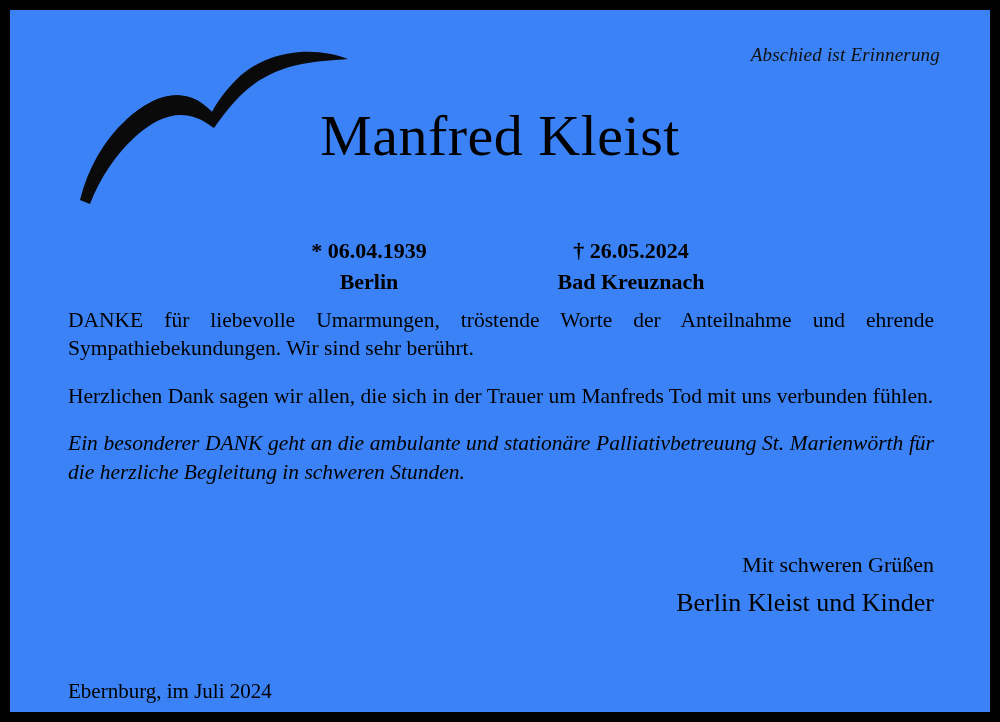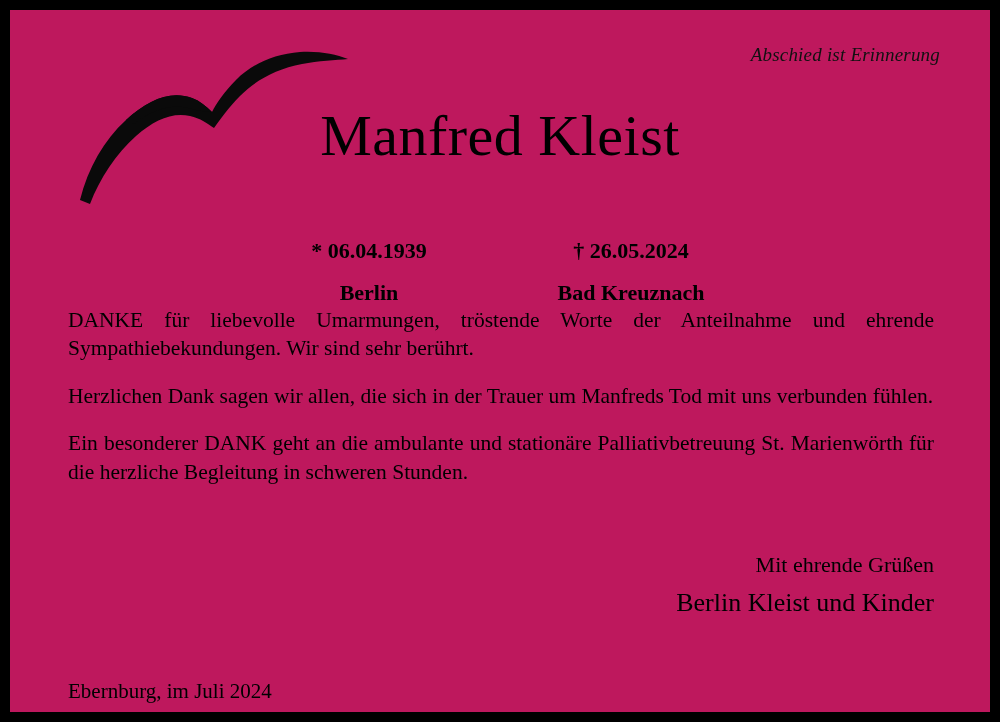--- a/index.html
+++ b/index.html
@@ -17,21 +17,21 @@
     width: 1000px;
     height: 722px;
     background: #000000;
     box-sizing: border-box;
     padding: 10px;
   }
   .card {
     position: relative;
     width: 980px;
     height: 702px;
-    background: #be185d;
+    background: #3b82f6;
     overflow: hidden;
   }
 
   .motto {
     position: absolute;
     top: 34px;
     right: 50px;
     font-style: italic;
     font-size: 19px;
     color: #111;
@@ -68,21 +68,21 @@
     font-size: 22px;
     color: #000;
   }
   .dates .row {
     display: flex;
     justify-content: center;
     gap: 62px;
     margin-top: 48px;
   }
   .dates .row + .row {
-    margin-top: 16px;
+    margin-top: 5px;
   }
   .dates .col {
     width: 200px;
     text-align: center;
   }
 
   .body {
     position: absolute;
     top: 296px;
     left: 58px;
@@ -90,20 +90,21 @@
     font-size: 21.5px;
     line-height: 1.32;
     color: #000;
     text-align: justify;
   }
   .body p {
     margin: 0 0 19px 0;
   }
   .body p:last-child {
     margin-bottom: 0;
+    font-style: italic;
   }
 
   .closing {
     position: absolute;
     top: 540px;
     left: 58px;
     width: 866px;
     text-align: right;
     color: #000;
   }
@@ -160,20 +161,20 @@
       </div>
     </div>
 
     <div class="body">
       <p>DANKE für liebevolle Umarmungen, tröstende Worte der Anteilnahme und ehrende Sympathiebekundungen. Wir sind sehr berührt.</p>
       <p>Herzlichen Dank sagen wir allen, die sich in der Trauer um Manfreds Tod mit uns verbunden fühlen.</p>
       <p>Ein besonderer DANK geht an die ambulante und stationäre Palliativbetreuung St. Marienwörth für die herzliche Begleitung in schweren Stunden.</p>
     </div>
 
     <div class="closing">
-      <div class="line1">Mit ehrende Grüßen</div>
+      <div class="line1">Mit schweren Grüßen</div>
       <div class="line2">Berlin Kleist und Kinder</div>
     </div>
 
     <div class="place-date">Ebernburg, im Juli 2024</div>
 
   </div>
 </div>
 
 </body></html>

